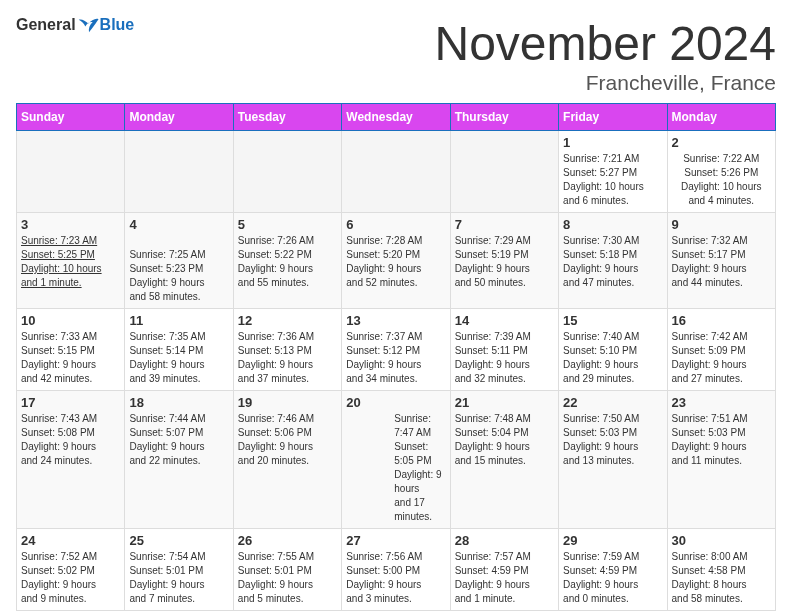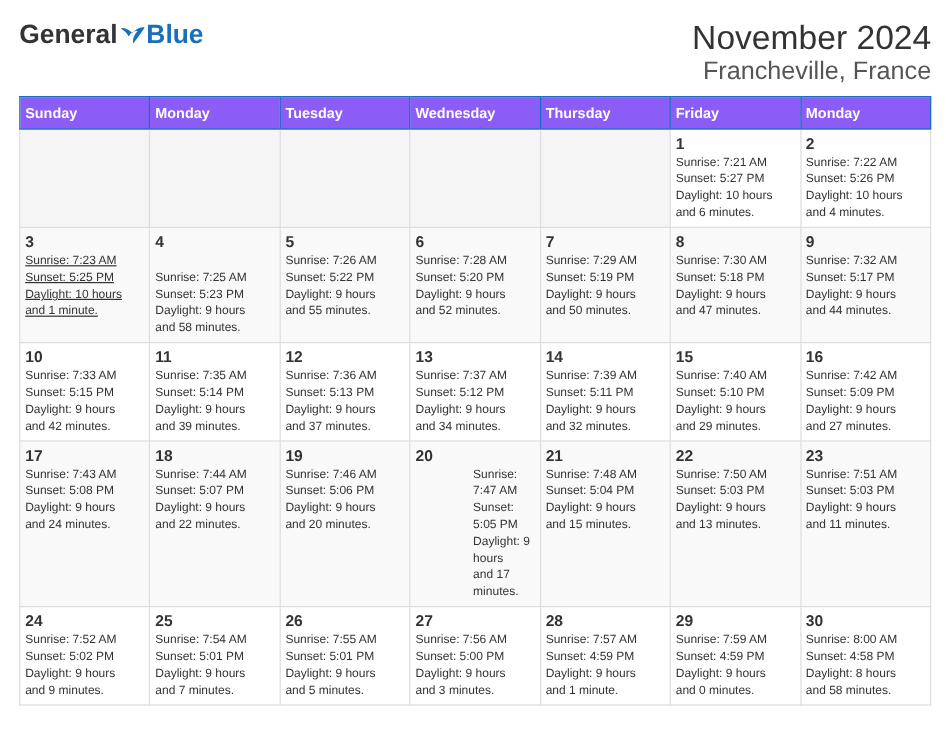--- a/index.html
+++ b/index.html
@@ -17,50 +17,50 @@
       margin-bottom: 8px;
     }
     .logo {
       display: flex;
       flex-direction: column;
       align-items: flex-start;
     }
     .logo-text {
       display: flex;
       align-items: center;
-      font-size: 22px;
+      font-size: 16px;
       font-weight: bold;
       color: #333;
     }
     .logo-general { color: #333; }
     .logo-blue { color: #1a6fbd; }
     .logo-bird {
       width: 22px;
       height: 18px;
       margin-left: 2px;
     }
     .title-block {
       text-align: right;
     }
     .month-title {
-      font-size: 28px;
+      font-size: 48px;
       font-weight: normal;
       color: #333;
     }
     .location {
       font-size: 21px;
       color: #555;
     }
     .calendar {
       width: 100%;
       border-collapse: collapse;
       border: 1px solid #ccc;
     }
     .calendar th {
-      background: #8b5cf6;
+      background: #d946ef;
       color: #fff;
       font-size: 12px;
       font-weight: bold;
       padding: 6px 4px;
       text-align: left;
       border: 1px solid #1a6fbd;
     }
     .calendar td {
       vertical-align: top;
       padding: 4px;
@@ -129,21 +129,21 @@
         <td class="empty"></td>
         <td>
           <span class="day-num">1</span>
           <div class="day-info" style="white-space: pre-line;">Sunrise: 7:21 AM
 Sunset: 5:27 PM
 Daylight: 10 hours
 and 6 minutes.</div>
         </td>
         <td>
           <span class="day-num">2</span>
-          <div class="day-info" style="white-space: pre-line;">Sunrise: 7:22 AM
+          <div class="day-info" style="white-space: pre-line; text-align: center;">Sunrise: 7:22 AM
 Sunset: 5:26 PM
 Daylight: 10 hours
 and 4 minutes.</div>
         </td>
       </tr>
       <tr>
         <td>
           <span class="day-num">3</span>
           <div class="day-info" style="white-space: pre-line; text-decoration: underline;">Sunrise: 7:23 AM
 Sunset: 5:25 PM

